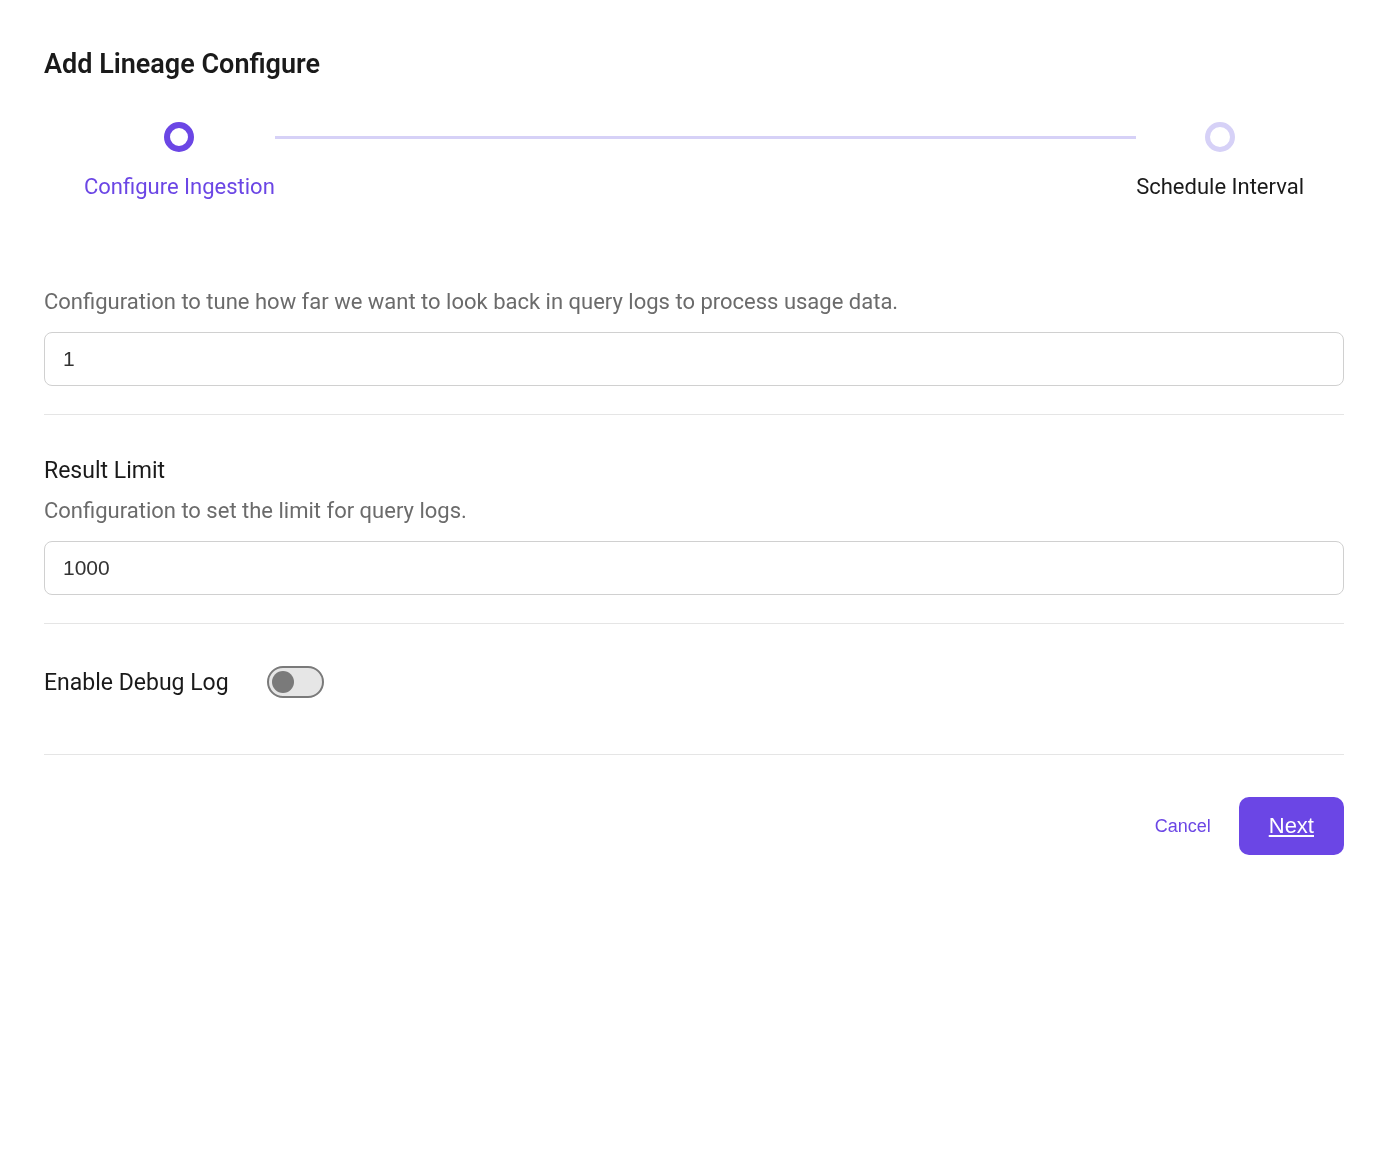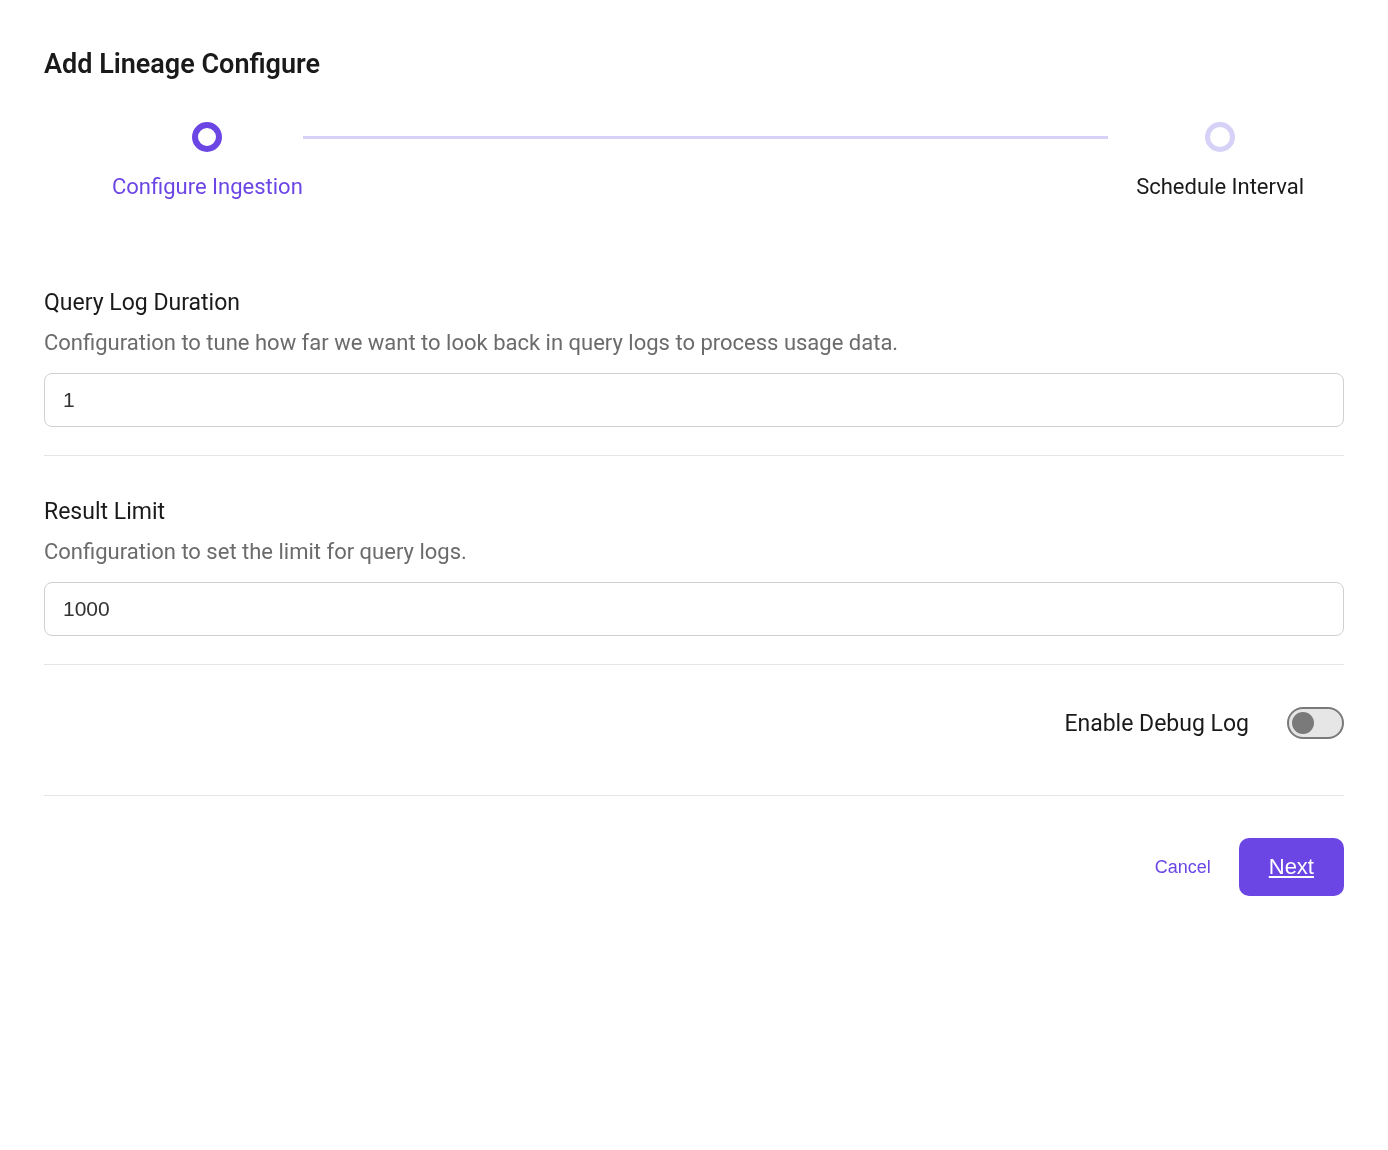--- a/index.html
+++ b/index.html
@@ -30,21 +30,20 @@
       margin: 0 auto 90px auto;
       padding: 0 40px;
     }
 
     .step {
       display: flex;
       flex-direction: column;
       align-items: center;
       position: relative;
       flex: 0 0 auto;
-      margin-left: 28px;
     }
 
     .step-circle {
       width: 30px;
       height: 30px;
       border-radius: 50%;
       display: block;
       position: relative;
       z-index: 2;
       background: #fff;
@@ -112,21 +111,20 @@
       border-radius: 8px;
       outline: none;
       background: #fff;
     }
 
     .toggle-row {
       display: flex;
       align-items: center;
       gap: 38px;
       margin-bottom: 28px;
-      justify-content: flex-end;
     }
 
     .toggle-label {
       font-size: 23px;
       font-weight: 400;
       color: #1a1a1a;
     }
 
     .switch {
       position: relative;
@@ -217,21 +215,20 @@
     <span class="step-label active">Configure Ingestion</span>
   </div>
   <div class="step-line"></div>
   <div class="step">
     <span class="step-circle inactive"></span>
     <span class="step-label inactive">Schedule Interval</span>
   </div>
 </div>
 
 <div class="form-section">
-  <div class="field-label">Query Log Duration</div>
   <div class="field-description">Configuration to tune how far we want to look back in query logs to process usage data.</div>
   <input type="text" class="text-input" value="1" style="">
 </div>
 
 <div class="form-section">
   <div class="field-label">Result Limit</div>
   <div class="field-description">Configuration to set the limit for query logs.</div>
   <input type="text" class="text-input" value="1000" style="">
 </div>
 

